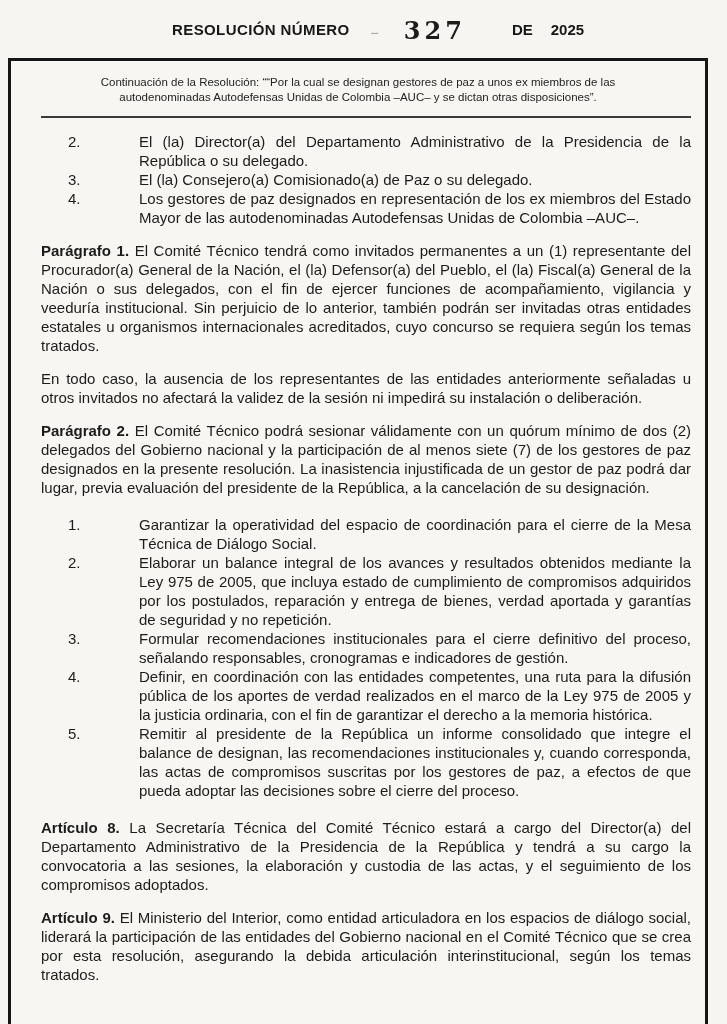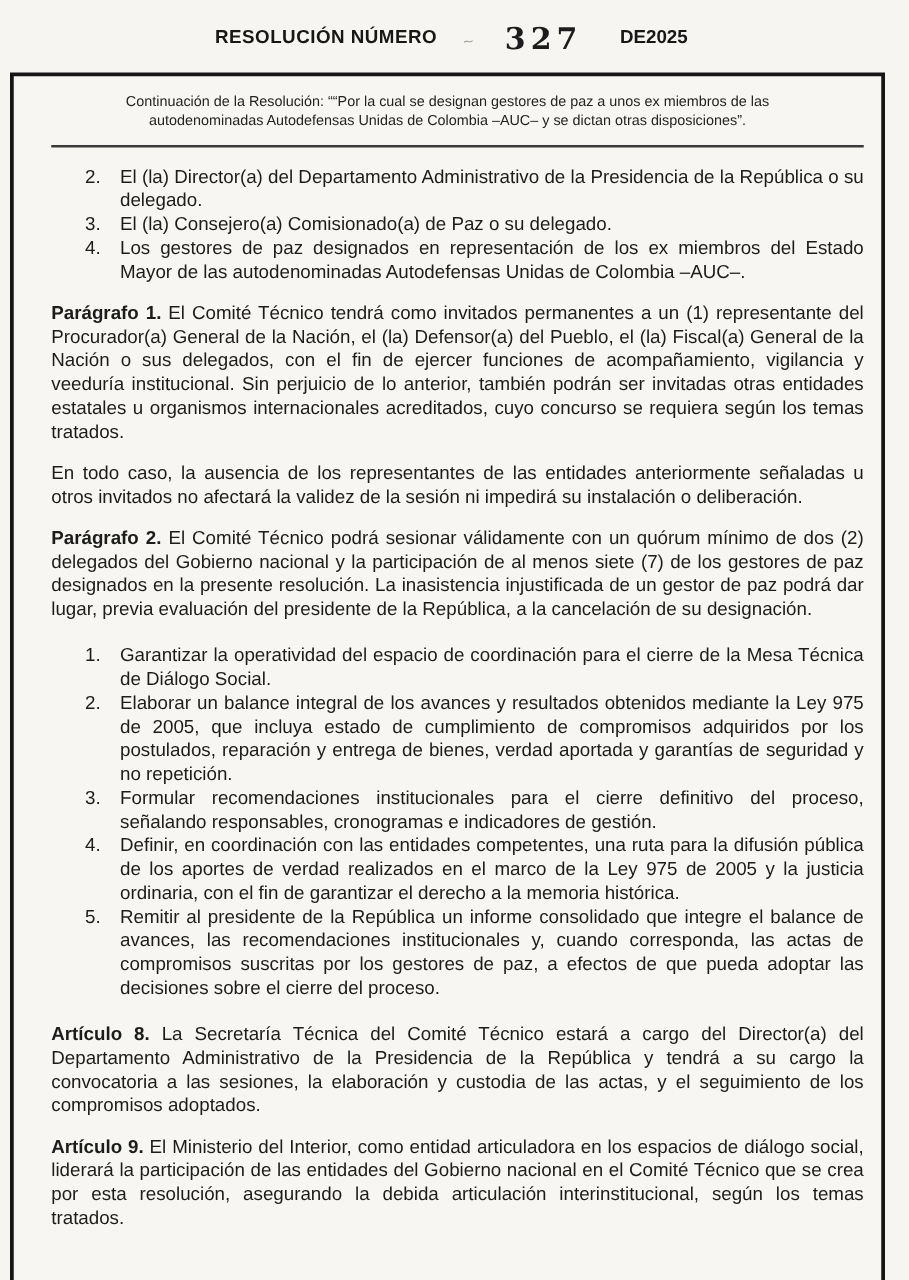--- a/index.html
+++ b/index.html
@@ -42,25 +42,25 @@
     font-family: "DejaVu Serif", serif;
     font-size: 24px;
     font-weight: 600;
     letter-spacing: 4px;
     color: #1c1c1c;
     margin-left: 26px;
     transform: translateY(1px);
   }
   .doc-de {
     font-weight: bold; font-size: 15px;
-    margin-left: 30px; color: #171717;
+    margin-left: 46px; color: #171717;
   }
   .doc-year {
     font-weight: bold; font-size: 15px;
-    color: #171717;
+    margin-left: 18px; color: #171717;
   }
 
   
   .frame {
     position: absolute;
     left: 8px; top: 58px;
     width: 700px;
     bottom: -24px;              
     border: 3px solid #161616;
     box-sizing: border-box;
@@ -95,20 +95,21 @@
     display: flex;
     margin-left: 27px;
   }
   .list-item .num {
     width: 28px;
     flex-shrink: 0;
   }
   .list-item .itext {
     flex: 1;
     text-align: justify;
+    margin-left: 43px;
   }
   .gap-sm { height: 4px; }
 </style>
 </head>
 <body>
 
 <div class="page">
 
   <div class="doc-header">
     <span class="doc-title">RESOLUCIÓN NÚMERO</span>
@@ -165,21 +166,21 @@
         <div class="list-item">
           <span class="num">3.</span>
           <span class="itext">Formular recomendaciones institucionales para el cierre definitivo del proceso, señalando responsables, cronogramas e indicadores de gestión.</span>
         </div>
         <div class="list-item">
           <span class="num">4.</span>
           <span class="itext">Definir, en coordinación con las entidades competentes, una ruta para la difusión pública de los aportes de verdad realizados en el marco de la Ley 975 de 2005 y la justicia ordinaria, con el fin de garantizar el derecho a la memoria histórica.</span>
         </div>
         <div class="list-item">
           <span class="num">5.</span>
-          <span class="itext">Remitir al presidente de la República un informe consolidado que integre el balance de avances, las recomendaciones institucionales y, cuando corresponda, las actas de compromisos suscritas por los gestores de paz, a efectos de que pueda adoptar las decisiones sobre el cierre del proceso.</span>
+          <span class="itext">Remitir al presidente de la República un informe consolidado que integre el balance de designan, las recomendaciones institucionales y, cuando corresponda, las actas de compromisos suscritas por los gestores de paz, a efectos de que pueda adoptar las decisiones sobre el cierre del proceso.</span>
         </div>
       </div>
 
       <div class="gap-sm"></div>
 
       <p class="para"><b>Artículo 8.</b> <span>La Secretaría Técnica del Comité Técnico estará a cargo del Director(a) del Departamento Administrativo de la Presidencia de la República y tendrá a su cargo la convocatoria a las sesiones, la elaboración y custodia de las actas, y el seguimiento de los compromisos adoptados.</span></p>
 
       <p class="para"><b>Artículo 9.</b> <span>El Ministerio del Interior, como entidad articuladora en los espacios de diálogo social, liderará la participación de las entidades del Gobierno nacional en el Comité Técnico que se crea por esta resolución, asegurando la debida articulación interinstitucional, según los temas tratados.</span></p>
 
     </div>

